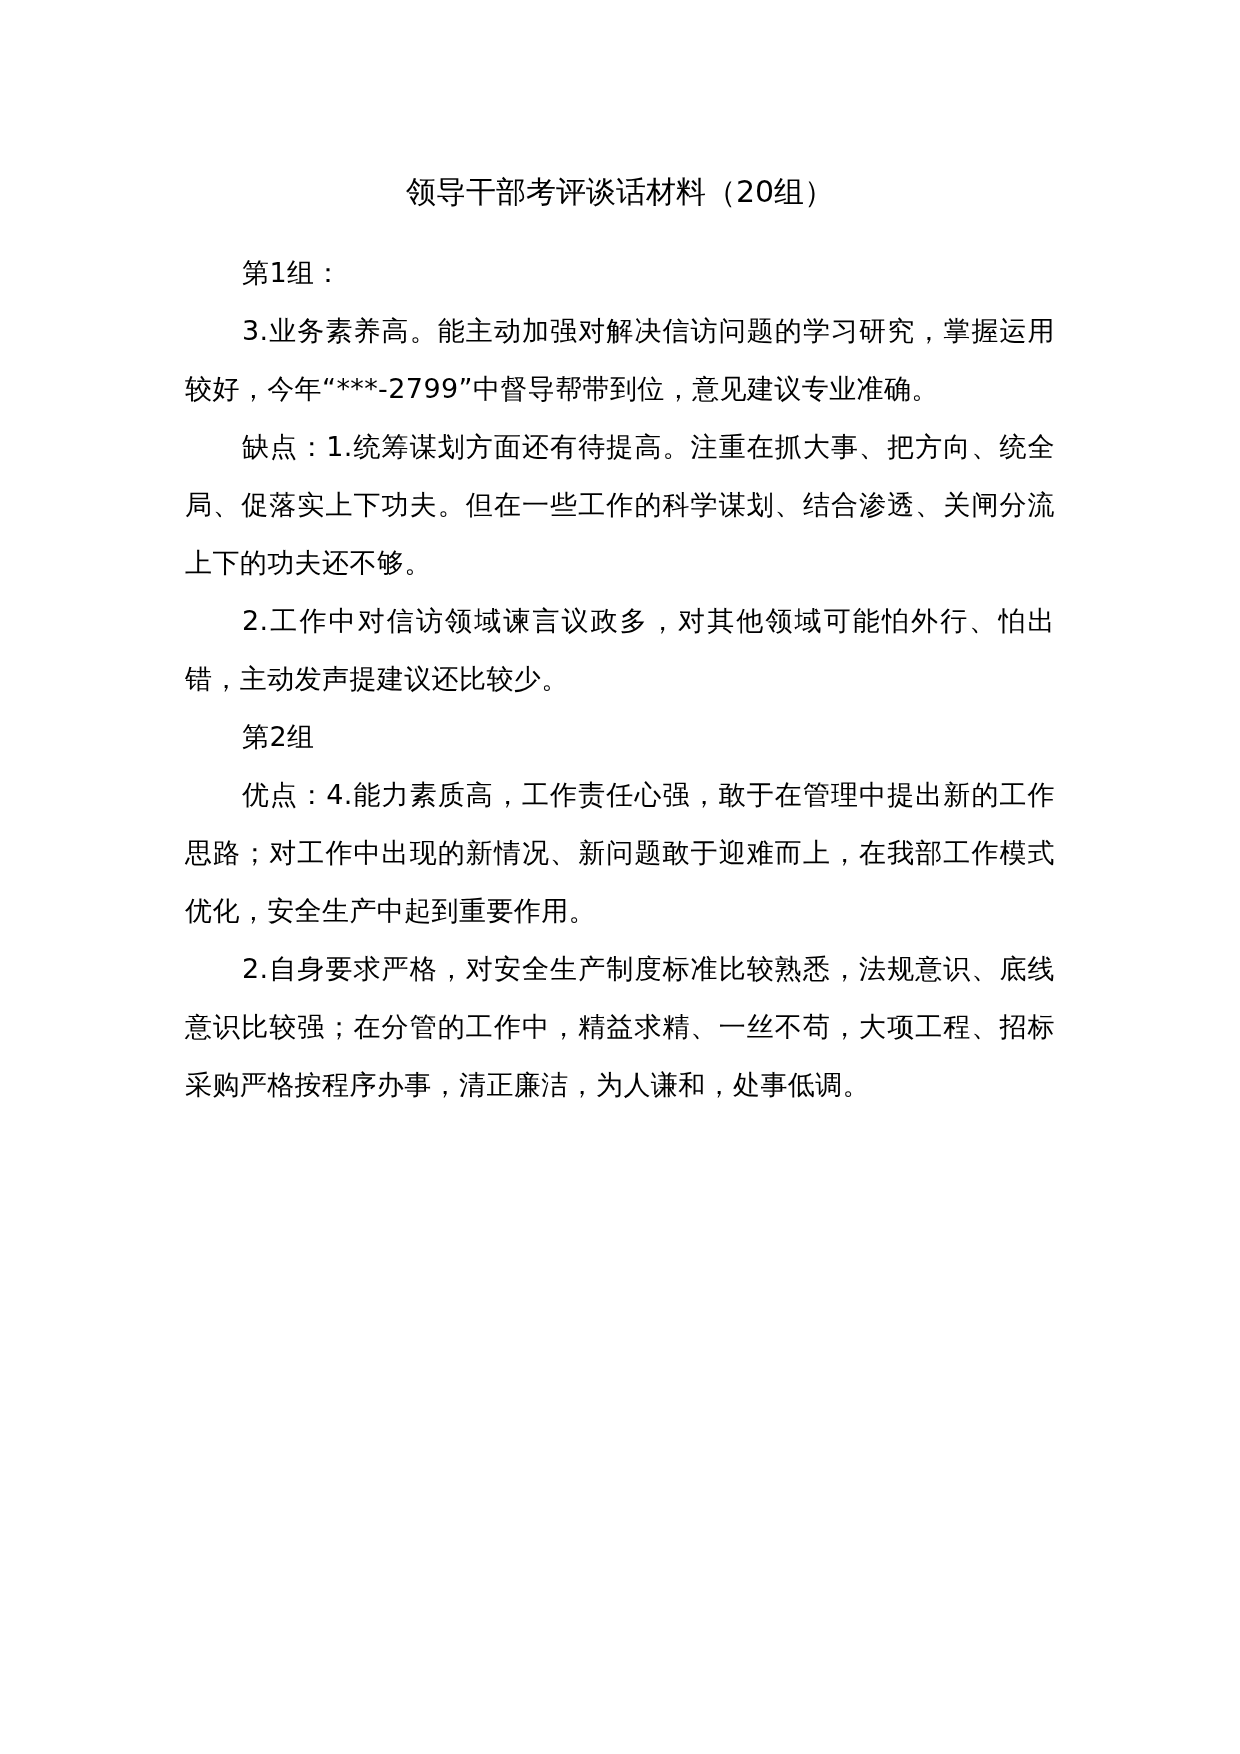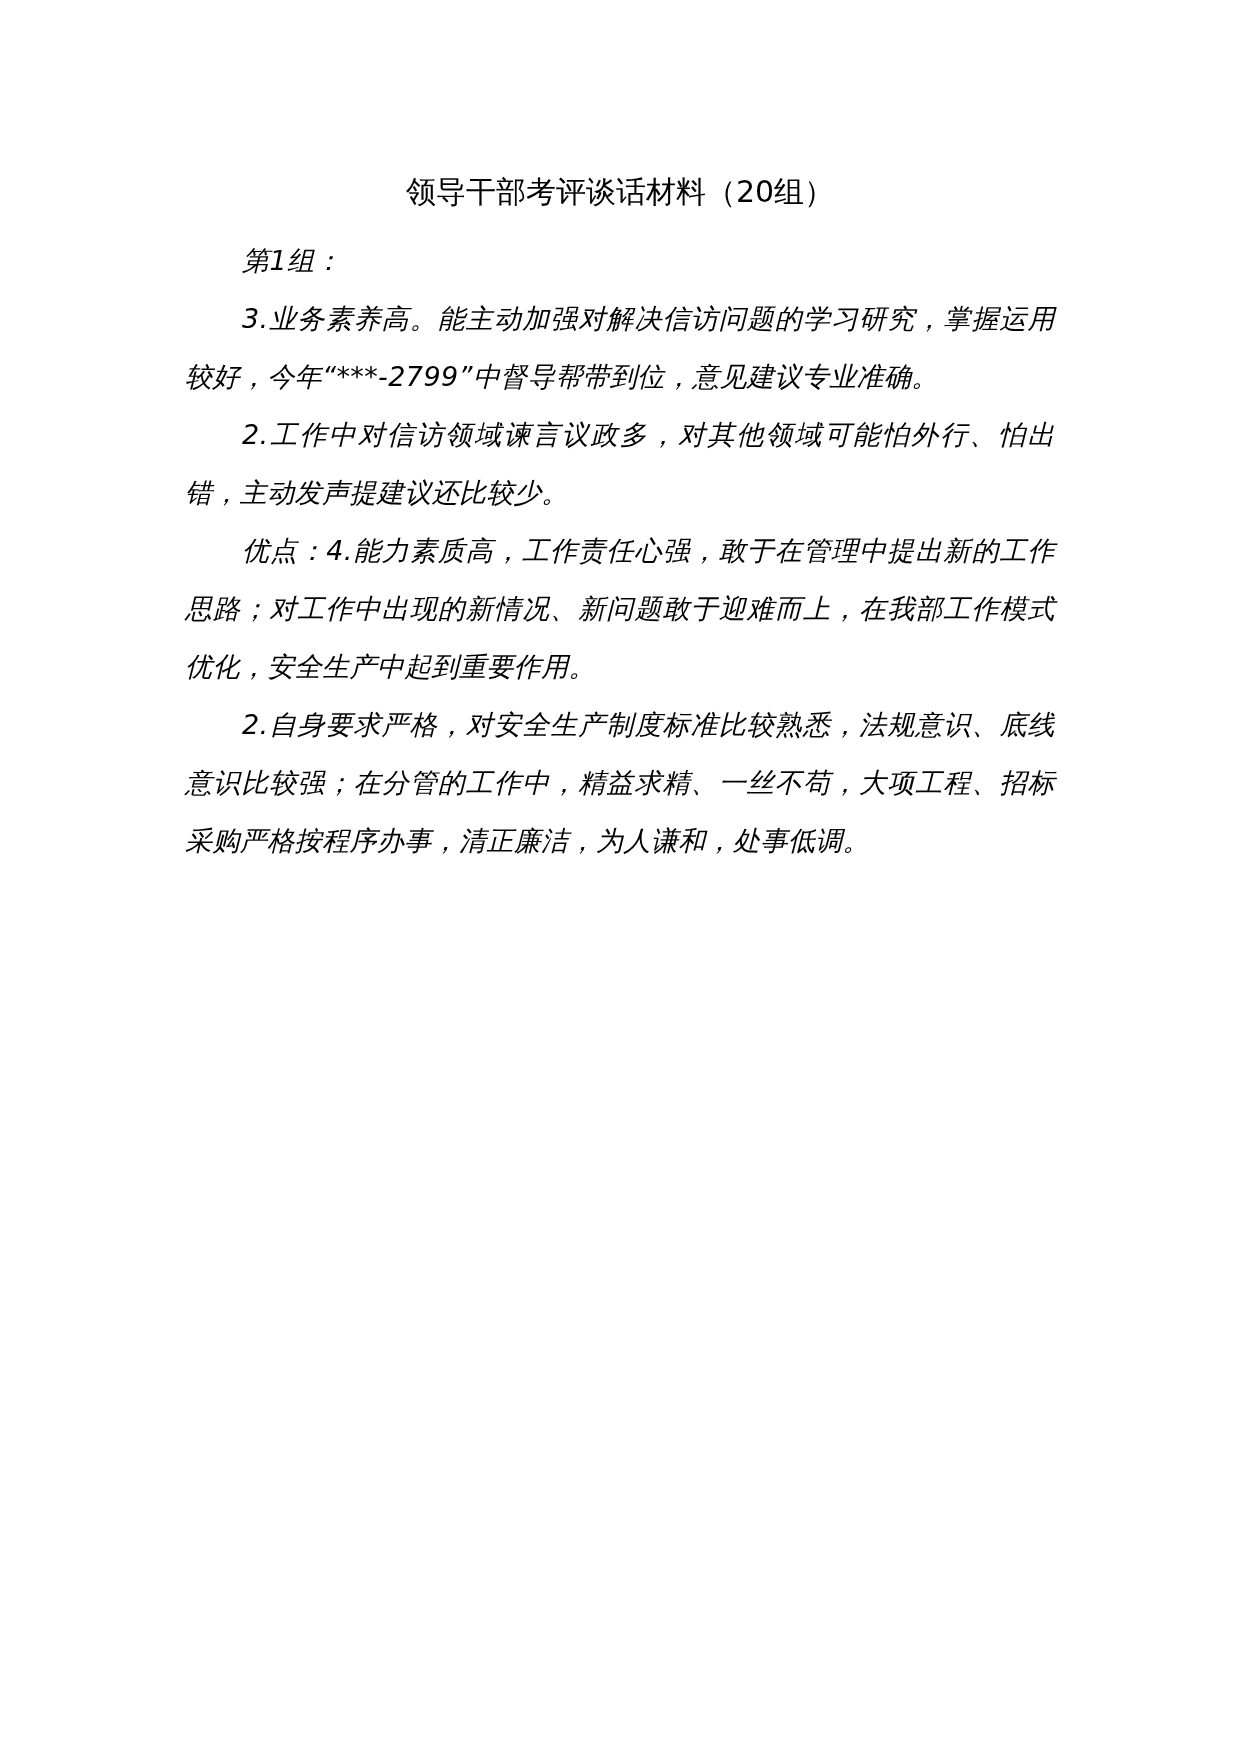--- a/index.html
+++ b/index.html
@@ -24,38 +24,39 @@
     top: 172px;
     text-align: center;
     font-size: 30px;
     font-weight: normal;
     line-height: 40px;
     letter-spacing: 0px;
   }
   .body {
     position: absolute;
     left: 0;
-    top: 232px;
+    top: 244px;
     width: 870px;
-    font-style: italic;
   }
   .para {
     margin: 0;
     font-size: 27px;
     line-height: 58px;
     text-indent: 57px;
     text-align: justify;
     letter-spacing: 0.4px;
   }
 </style>
 </head>
 <body>
 
 <div class="page">
   <div class="title">领导干部考评谈话材料（20组）</div>
   <div class="body">
     <p class="para">第1组：</p>
     <p class="para">3.业务素养高。能主动加强对解决信访问题的学习研究，掌握运用较好，今年“***-2799”中督导帮带到位，意见建议专业准确。</p>
+    <p class="para">缺点：1.统筹谋划方面还有待提高。注重在抓大事、把方向、统全局、促落实上下功夫。但在一些工作的科学谋划、结合渗透、关闸分流上下的功夫还不够。</p>
     <p class="para">2.工作中对信访领域谏言议政多，对其他领域可能怕外行、怕出错，主动发声提建议还比较少。</p>
+    <p class="para">第2组</p>
     <p class="para">优点：4.能力素质高，工作责任心强，敢于在管理中提出新的工作思路；对工作中出现的新情况、新问题敢于迎难而上，在我部工作模式优化，安全生产中起到重要作用。</p>
     <p class="para">2.自身要求严格，对安全生产制度标准比较熟悉，法规意识、底线意识比较强；在分管的工作中，精益求精、一丝不苟，大项工程、招标采购严格按程序办事，清正廉洁，为人谦和，处事低调。</p>
   </div>
 </div>
 
 </body></html>

